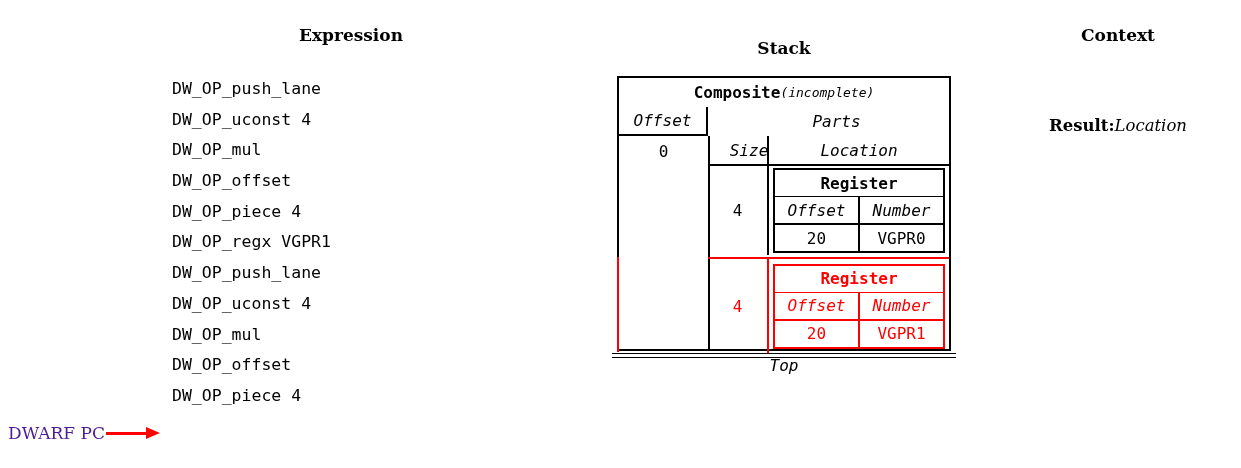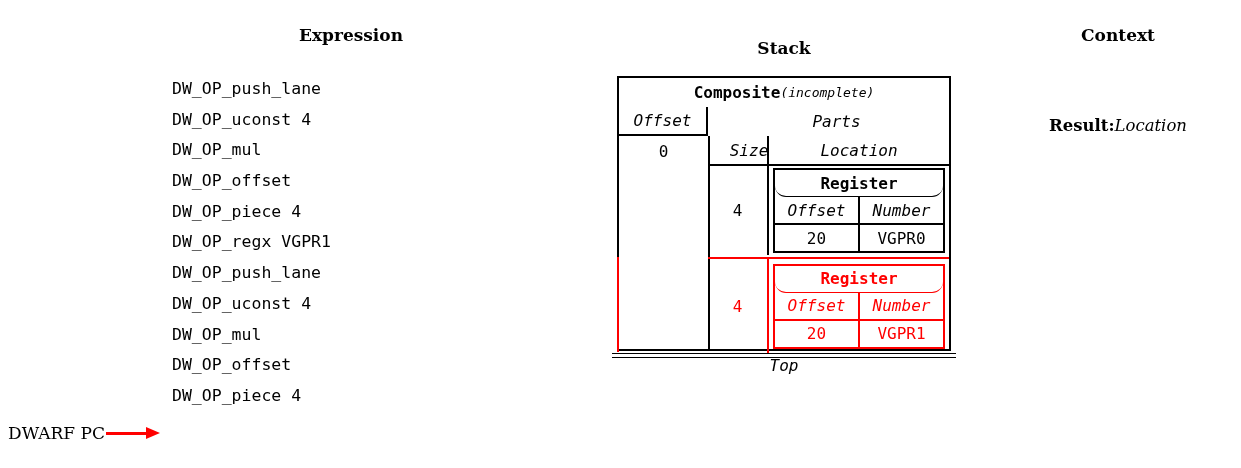--- a/index.html
+++ b/index.html
@@ -41,21 +41,21 @@
   #expression-list .expr-line {
     white-space: pre;
     height: 30.7px;
   }
 
   
   #dwarf-pc {
     position: absolute;
     left: 8px;
     top: 423px;
-    color: #000000;
+    color: #4c1d95;
     font-family: "DejaVu Serif", serif;
     font-size: 17px;
     white-space: nowrap;
     display: flex;
     align-items: center;
   }
   #dwarf-pc .arrow-wrap {
     display: inline-block;
     width: 56px;
     height: 14px;
@@ -241,21 +241,20 @@
     border: 2px solid #000000;
     box-sizing: border-box;
   }
   .register-box .reg-title {
     height: 26px;
     display: flex;
     align-items: center;
     justify-content: center;
     font-weight: bold;
     border-bottom: 1.5px solid #000000;
-    border-radius: 11px;
   }
   .register-box .reg-hdr,
   .register-box .reg-val {
     display: flex;
     height: 26px;
   }
   .register-box .reg-hdr {
     border-bottom: 2px solid #000000;
   }
   .register-box .reg-hdr > div,

